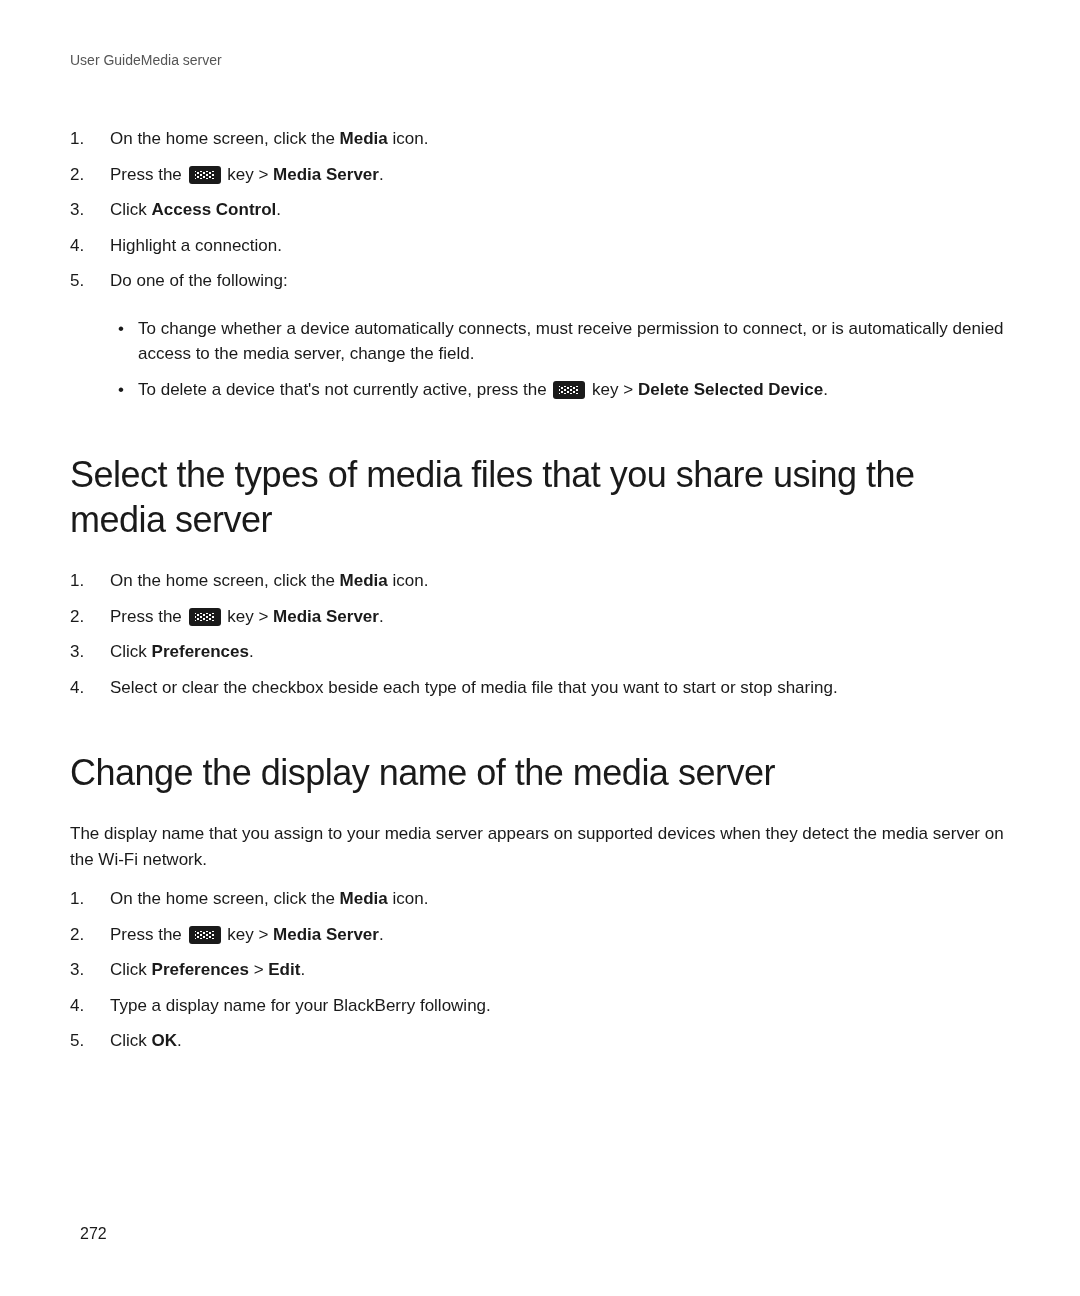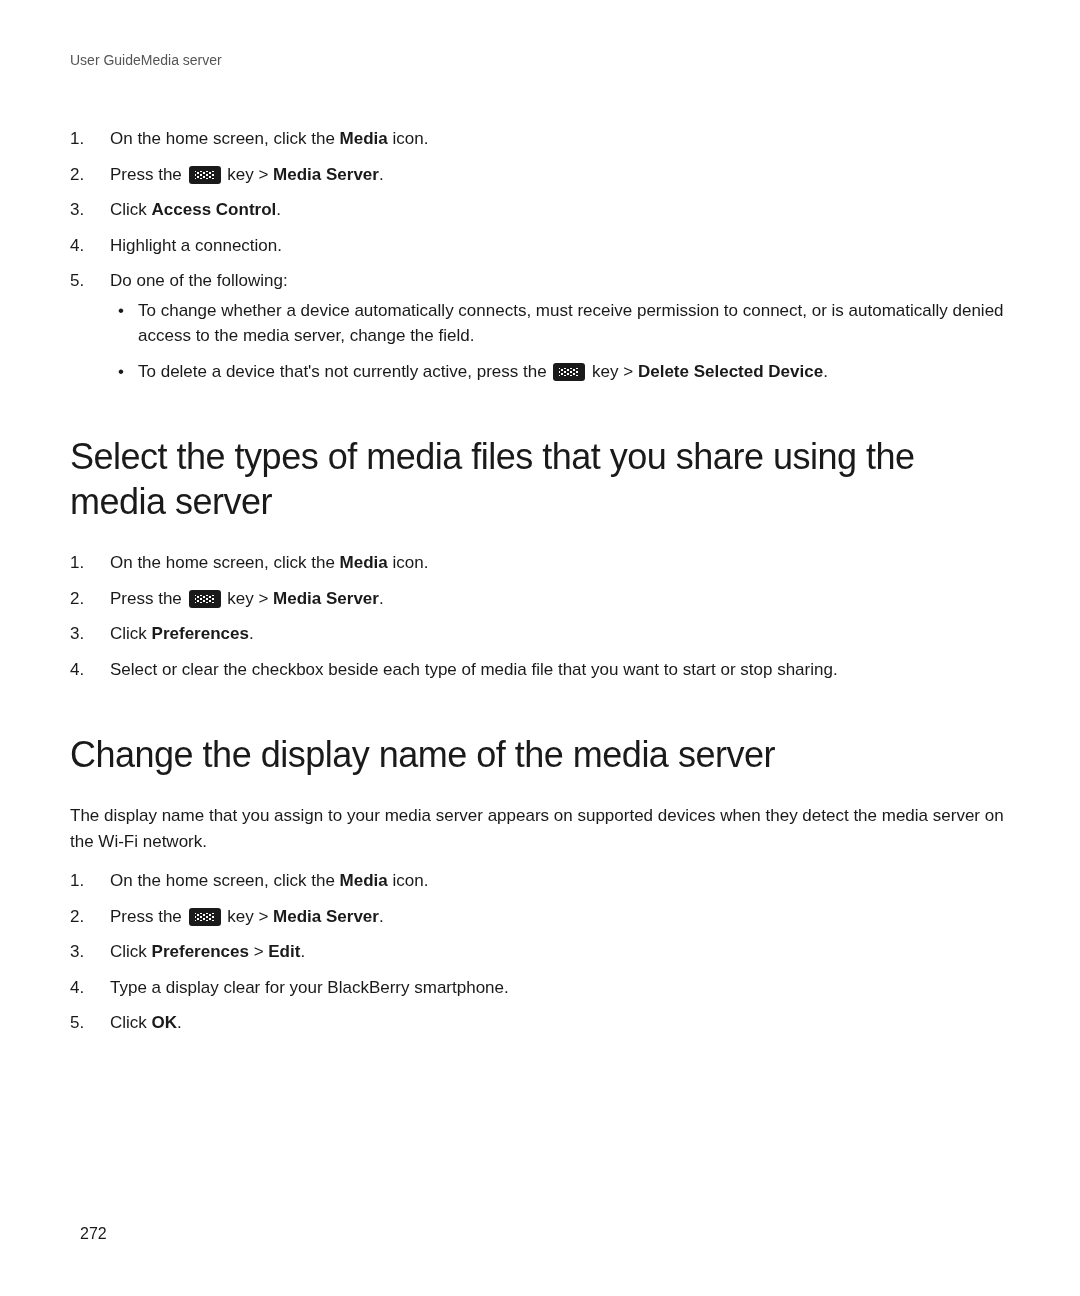--- a/index.html
+++ b/index.html
@@ -33,21 +33,21 @@
       padding-left: 40px;
     }
     ol.top-list > li::before {
       content: counter(listnum) ".";
       position: absolute;
       left: 0;
       top: 0;
     }
     ul.bullet {
       list-style: none;
-      margin-top: 4px;
+      margin-top: 22px;
       margin-left: 0;
     }
     ul.bullet > li {
       position: relative;
       padding-left: 28px;
       margin-bottom: 10px;
     }
     ul.bullet > li::before {
       content: "•";
       position: absolute;
@@ -155,21 +155,21 @@
     <li>
       <span>On the home screen, click the </span><strong>Media</strong><span> icon.</span>
     </li>
     <li>
       <span>Press the </span><span class="bb-key"></span><span> key &gt; </span><strong>Media Server</strong><span>.</span>
     </li>
     <li>
       <span>Click </span><strong>Preferences</strong><span> &gt; </span><strong>Edit</strong><span>.</span>
     </li>
     <li>
-      <span>Type a display clear for your BlackBerry smartphone.</span>
+      <span>Type a display name for your BlackBerry following.</span>
     </li>
     <li>
       <span>Click </span><strong>OK</strong><span>.</span>
     </li>
   </ol>
 </div>
 
 <div class="page-num">272</div>
 
 </body></html>

